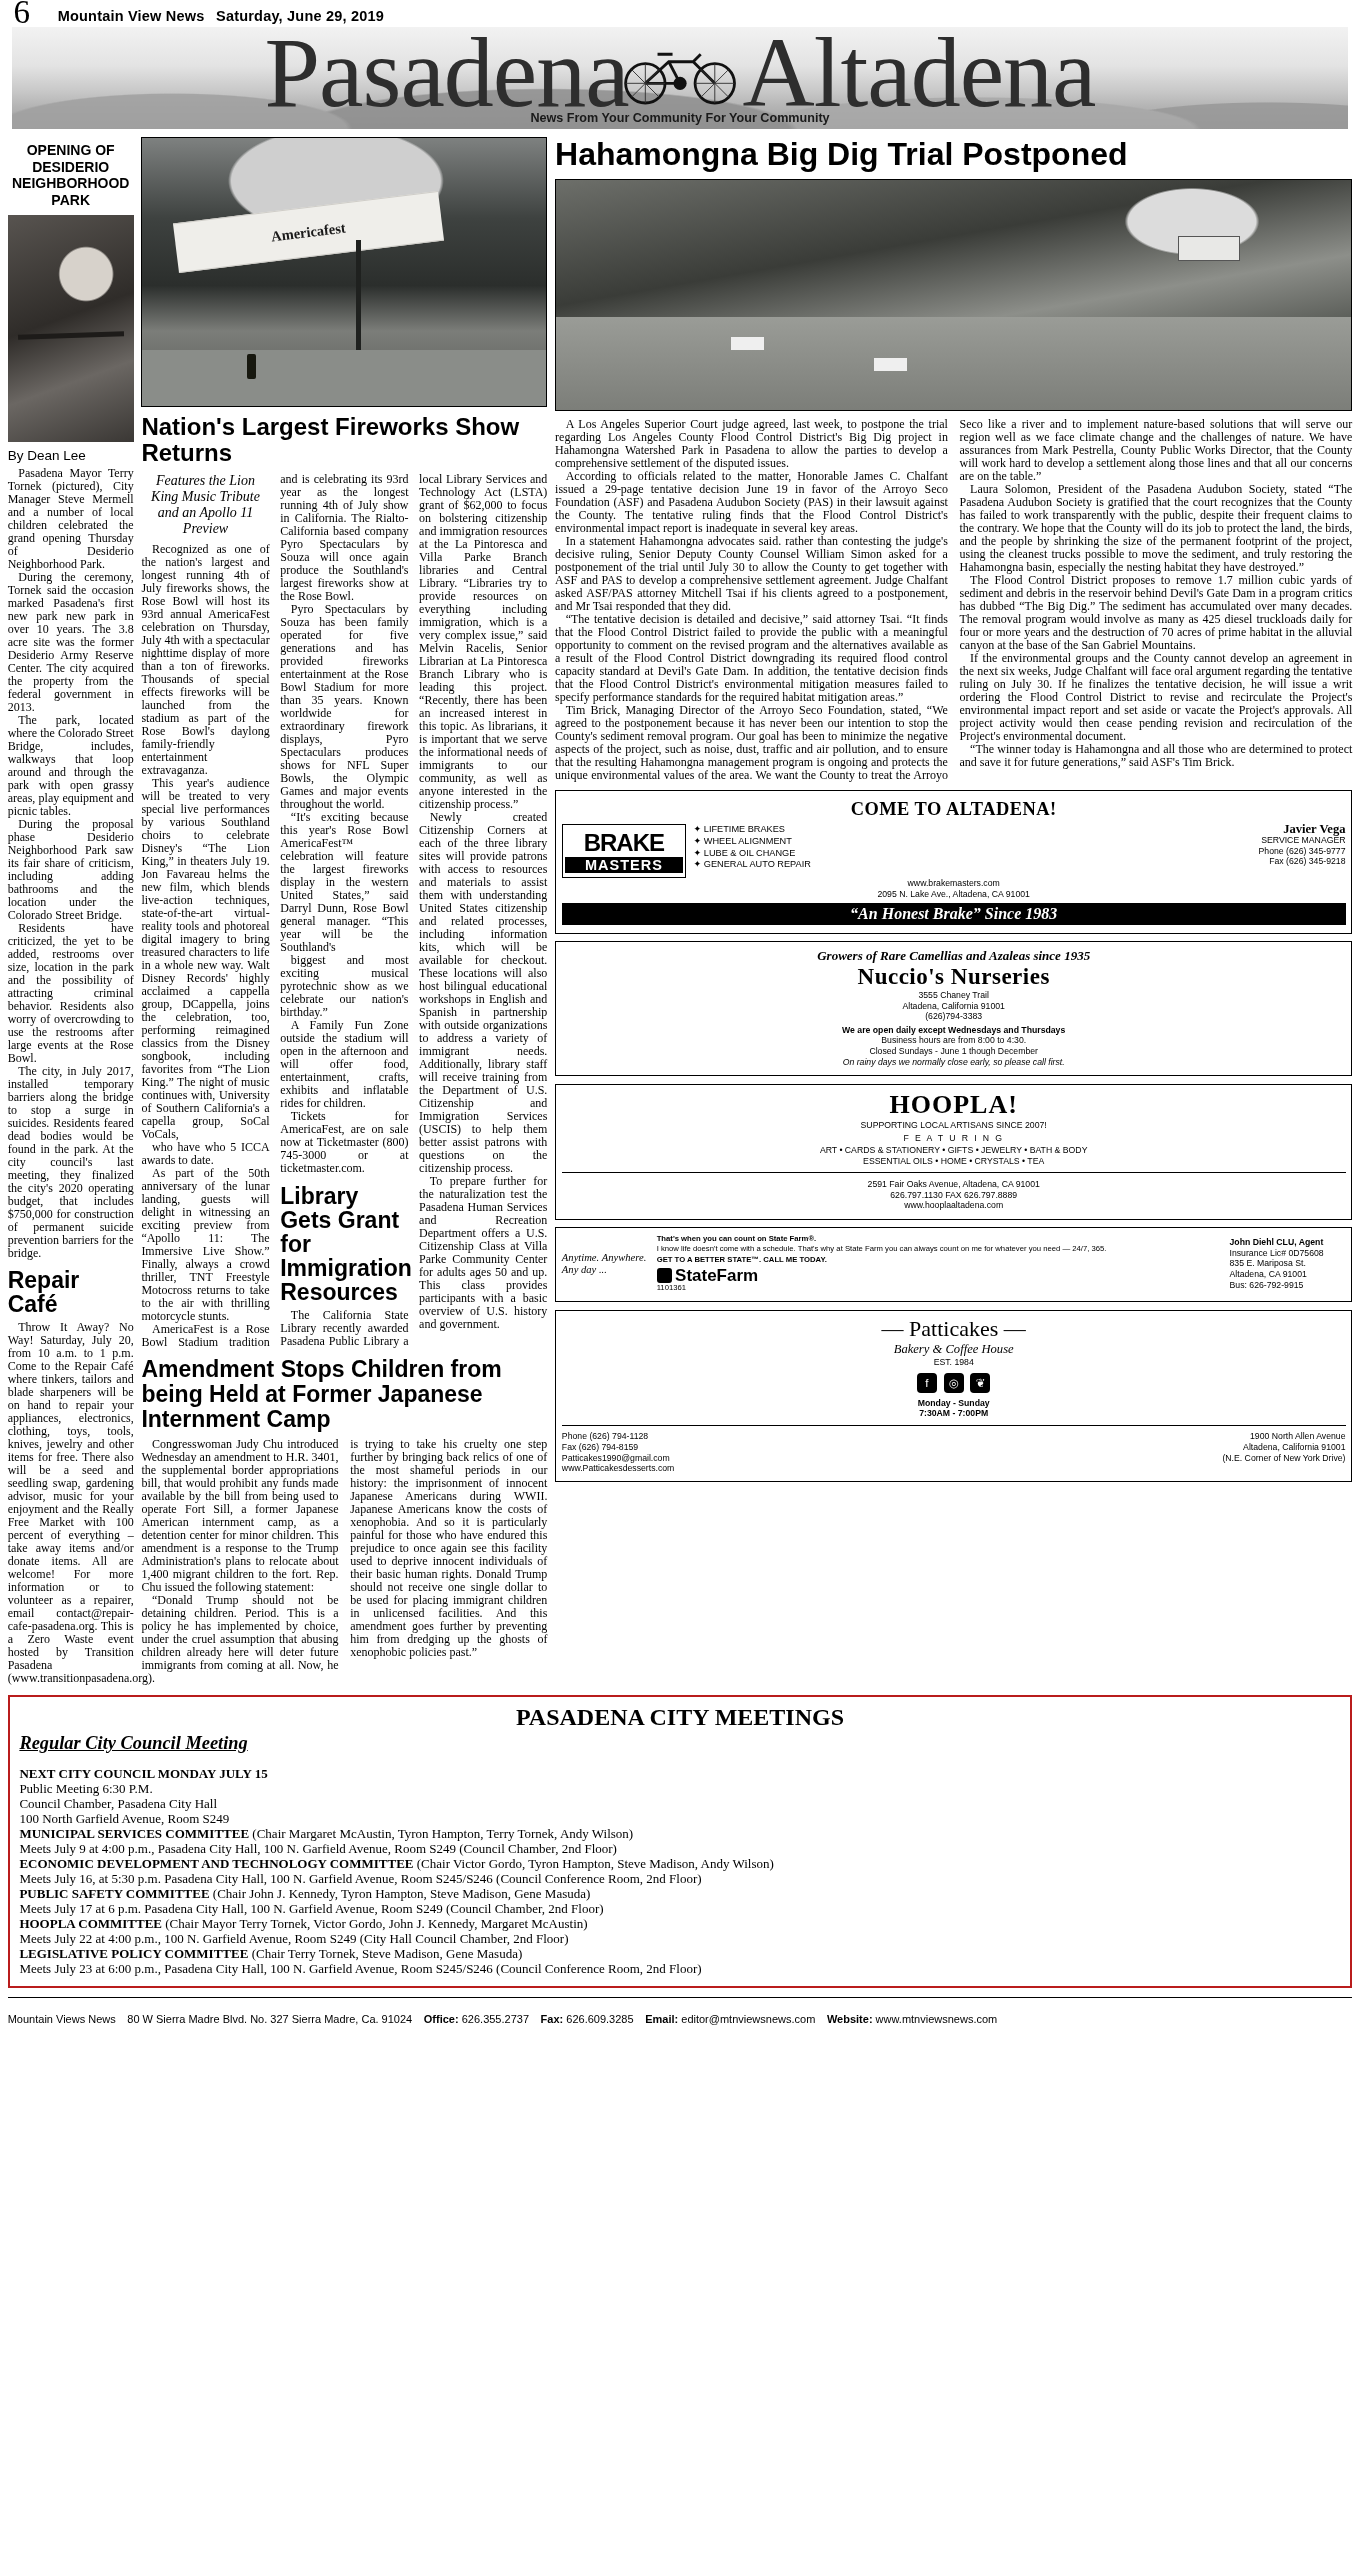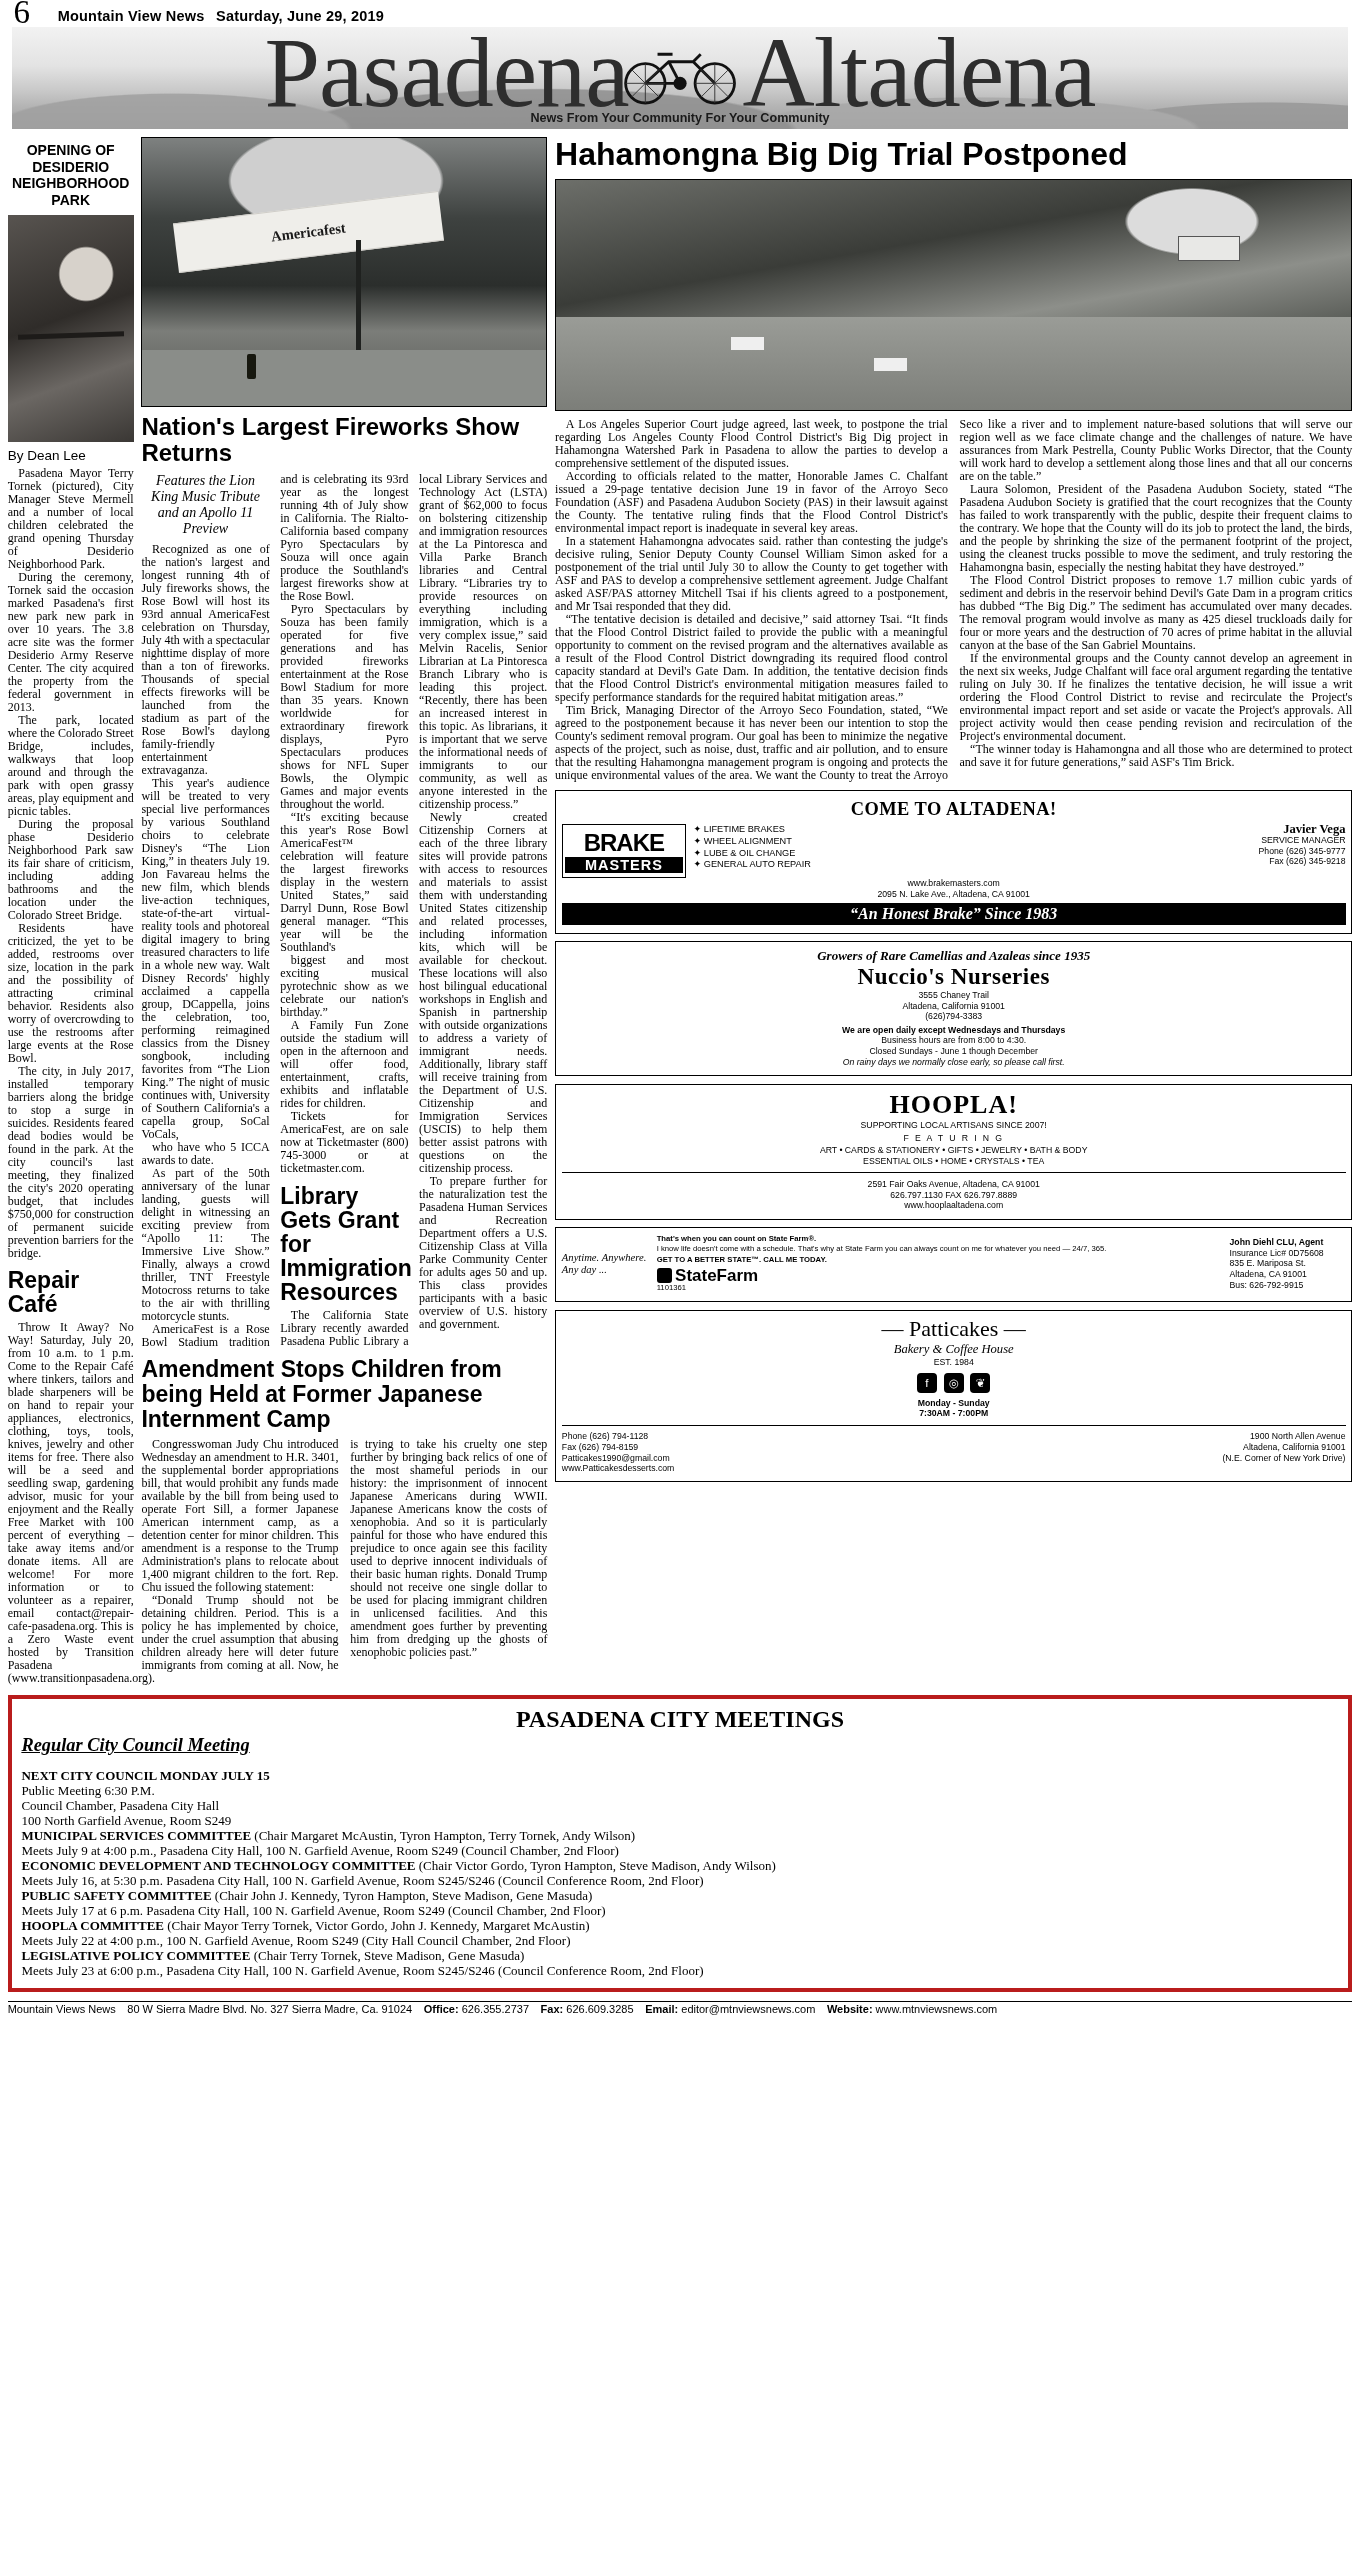--- a/index.html
+++ b/index.html
@@ -173,34 +173,34 @@
     width:20px; height:20px; background:#000; color:#fff; border-radius:3.9px;
     font-family:"Liberation Sans", sans-serif; font-size:11.6px; line-height:20px; display:inline-block;
   }
   .statefarm { display:flex; gap:5.8px; align-items:center; text-align:left; }
   .sf-left { flex:1 1 auto; font-family:"Liberation Sans", sans-serif; font-size:7.7px; line-height:9.7px; }
   .sf-logo { font-family:"Liberation Sans", sans-serif; font-weight:bold; font-size:17px; }
   .sf-mark { display:inline-block; width:15.5px; height:15.5px; background:#000; border-radius:2.9px; vertical-align:-2.9px; margin-right:2.9px; }
   .anytime { font-family:"Liberation Serif", serif; font-style:italic; font-size:10.6px; line-height:11.6px; text-align:left; }
 
   
-  .meetbox { border:4px solid #b91c1c; margin-top:9.7px; padding:6.8px 9.7px 9.7px 9.7px; }
+  .meetbox { border:2px solid #b91c1c; margin-top:9.7px; padding:6.8px 9.7px 9.7px 9.7px; }
   .meet-h1 {
     font-family:"Liberation Serif", serif; font-weight:bold;
     font-size:24px; text-align:center; margin:0 0 2.9px 0;
   }
   .meet-h2 {
     font-family:"Liberation Serif", serif; font-weight:bold; font-style:italic;
     font-size:18.4px; margin:0 0 12px 0; text-decoration:underline;
   }
   .meet-body { font-size:13px; line-height:15px; }
   .meet-body b { font-weight:bold; }
 
   .footer {
-    border-top:1px solid #000; margin-top:8.7px; padding-top:1px;
+    border-top:1px solid #000; margin-top:8.7px; padding-top:15px;
     font-family:"Liberation Sans", sans-serif; font-size:11px;
     display:flex; gap:11.6px; align-items:baseline; flex-wrap:nowrap;
   }
   .footer b { font-weight:bold; }
   .hr-thin { border-top:1px solid #000; margin:5.8px 0; }
 </style>
 </head>
 <body>
 
 <div class="page">

